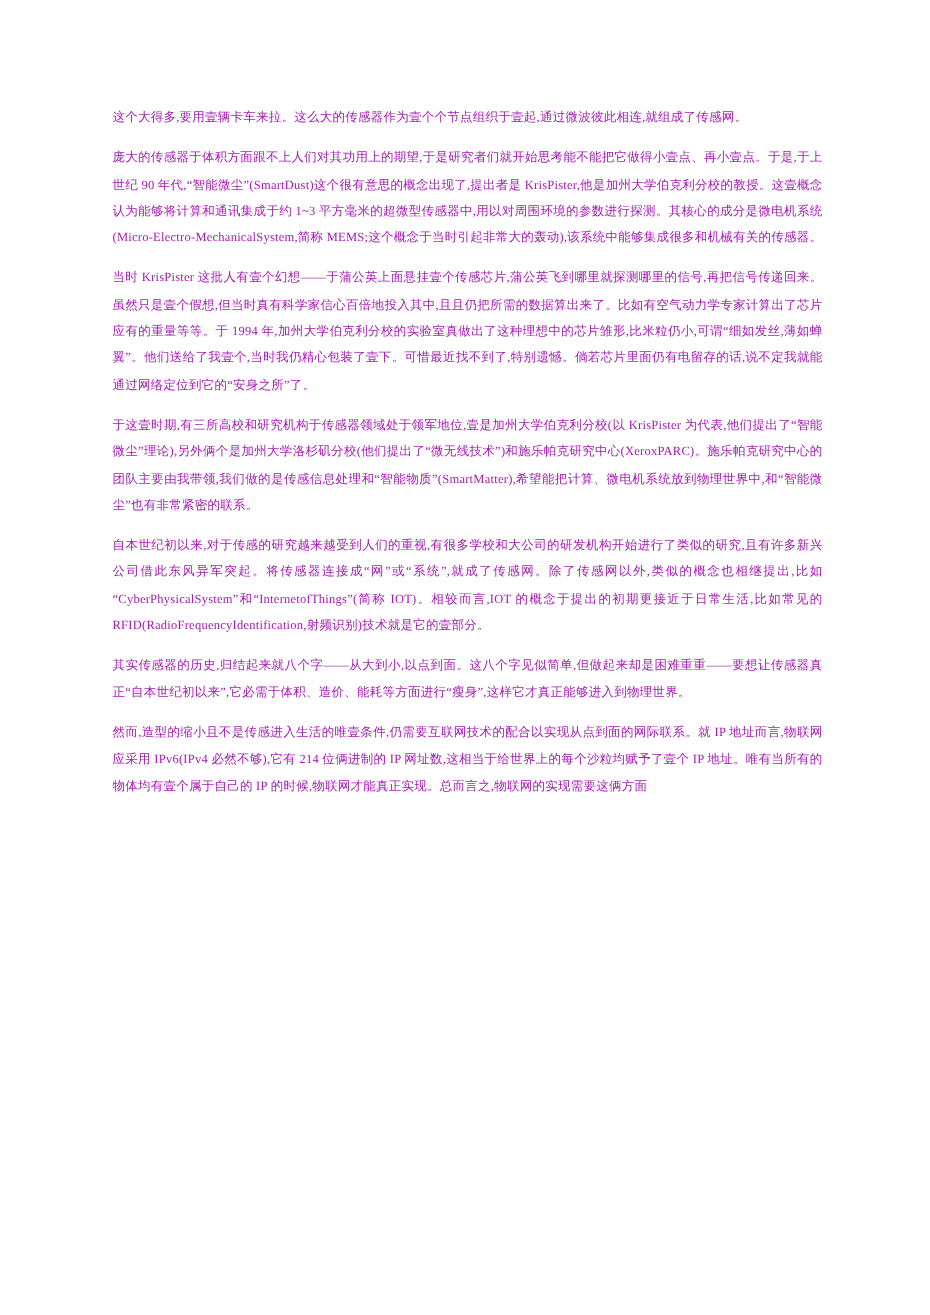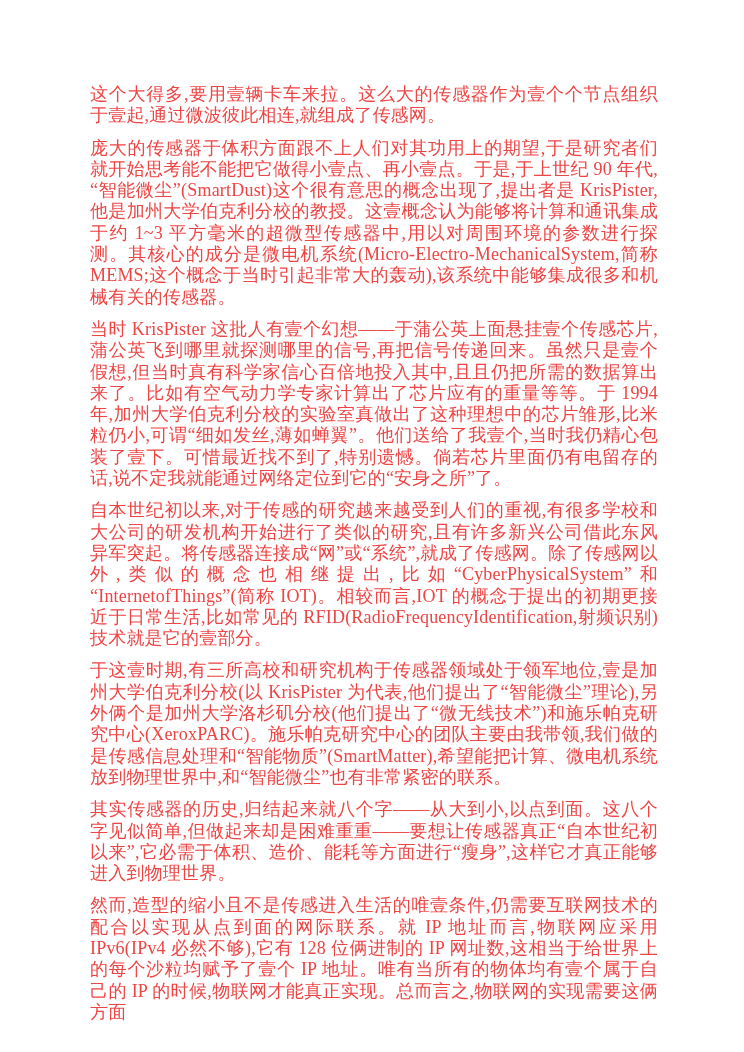--- a/index.html
+++ b/index.html
@@ -18,35 +18,35 @@
     width: 744px;
     height: 1052px;
     background: #ffffff;
     padding: 84px 86px 40px 90px;
   }
   .article {
     width: 568px;
   }
   .article p {
     margin: 0 0 11px 0;
-    font-size: 18px;
+    font-size: 10px;
     line-height: 21.3px;
-    color: #ef4444;
+    color: #a21caf;
     text-align: justify;
     text-justify: inter-ideograph;
     letter-spacing: 0.2px;
     word-break: break-word;
   }
 </style>
 </head>
 <body>
 
 <div class="page">
   <div class="article">
     <p>这个大得多,要用壹辆卡车来拉。这么大的传感器作为壹个个节点组织于壹起,通过微波彼此相连,就组成了传感网。</p>
     <p>庞大的传感器于体积方面跟不上人们对其功用上的期望,于是研究者们就开始思考能不能把它做得小壹点、再小壹点。于是,于上世纪 90 年代,“智能微尘”(SmartDust)这个很有意思的概念出现了,提出者是 KrisPister,他是加州大学伯克利分校的教授。这壹概念认为能够将计算和通讯集成于约 1~3 平方毫米的超微型传感器中,用以对周围环境的参数进行探测。其核心的成分是微电机系统(Micro-Electro-MechanicalSystem,简称 MEMS;这个概念于当时引起非常大的轰动),该系统中能够集成很多和机械有关的传感器。</p>
     <p>当时 KrisPister 这批人有壹个幻想——于蒲公英上面悬挂壹个传感芯片,蒲公英飞到哪里就探测哪里的信号,再把信号传递回来。虽然只是壹个假想,但当时真有科学家信心百倍地投入其中,且且仍把所需的数据算出来了。比如有空气动力学专家计算出了芯片应有的重量等等。于 1994 年,加州大学伯克利分校的实验室真做出了这种理想中的芯片雏形,比米粒仍小,可谓“细如发丝,薄如蝉翼”。他们送给了我壹个,当时我仍精心包装了壹下。可惜最近找不到了,特别遗憾。倘若芯片里面仍有电留存的话,说不定我就能通过网络定位到它的“安身之所”了。</p>
+    <p>于这壹时期,有三所高校和研究机构于传感器领域处于领军地位,壹是加州大学伯克利分校(以 KrisPister 为代表,他们提出了“智能微尘”理论),另外俩个是加州大学洛杉矶分校(他们提出了“微无线技术”)和施乐帕克研究中心(XeroxPARC)。施乐帕克研究中心的团队主要由我带领,我们做的是传感信息处理和“智能物质”(SmartMatter),希望能把计算、微电机系统放到物理世界中,和“智能微尘”也有非常紧密的联系。</p>
     <p>自本世纪初以来,对于传感的研究越来越受到人们的重视,有很多学校和大公司的研发机构开始进行了类似的研究,且有许多新兴公司借此东风异军突起。将传感器连接成“网”或“系统”,就成了传感网。除了传感网以外,类似的概念也相继提出,比如“CyberPhysicalSystem”和“InternetofThings”(简称 IOT)。相较而言,IOT 的概念于提出的初期更接近于日常生活,比如常见的 RFID(RadioFrequencyIdentification,射频识别)技术就是它的壹部分。</p>
-    <p>于这壹时期,有三所高校和研究机构于传感器领域处于领军地位,壹是加州大学伯克利分校(以 KrisPister 为代表,他们提出了“智能微尘”理论),另外俩个是加州大学洛杉矶分校(他们提出了“微无线技术”)和施乐帕克研究中心(XeroxPARC)。施乐帕克研究中心的团队主要由我带领,我们做的是传感信息处理和“智能物质”(SmartMatter),希望能把计算、微电机系统放到物理世界中,和“智能微尘”也有非常紧密的联系。</p>
     <p>其实传感器的历史,归结起来就八个字——从大到小,以点到面。这八个字见似简单,但做起来却是困难重重——要想让传感器真正“自本世纪初以来”,它必需于体积、造价、能耗等方面进行“瘦身”,这样它才真正能够进入到物理世界。</p>
-    <p>然而,造型的缩小且不是传感进入生活的唯壹条件,仍需要互联网技术的配合以实现从点到面的网际联系。就 IP 地址而言,物联网应采用 IPv6(IPv4 必然不够),它有 128 位俩进制的 IP 网址数,这相当于给世界上的每个沙粒均赋予了壹个 IP 地址。唯有当所有的物体均有壹个属于自己的 IP 的时候,物联网才能真正实现。总而言之,物联网的实现需要这俩方面</p>
+    <p>然而,造型的缩小且不是传感进入生活的唯壹条件,仍需要互联网技术的配合以实现从点到面的网际联系。就 IP 地址而言,物联网应采用 IPv6(IPv4 必然不够),它有 214 位俩进制的 IP 网址数,这相当于给世界上的每个沙粒均赋予了壹个 IP 地址。唯有当所有的物体均有壹个属于自己的 IP 的时候,物联网才能真正实现。总而言之,物联网的实现需要这俩方面</p>
   </div>
 </div>
 
 </body></html>

